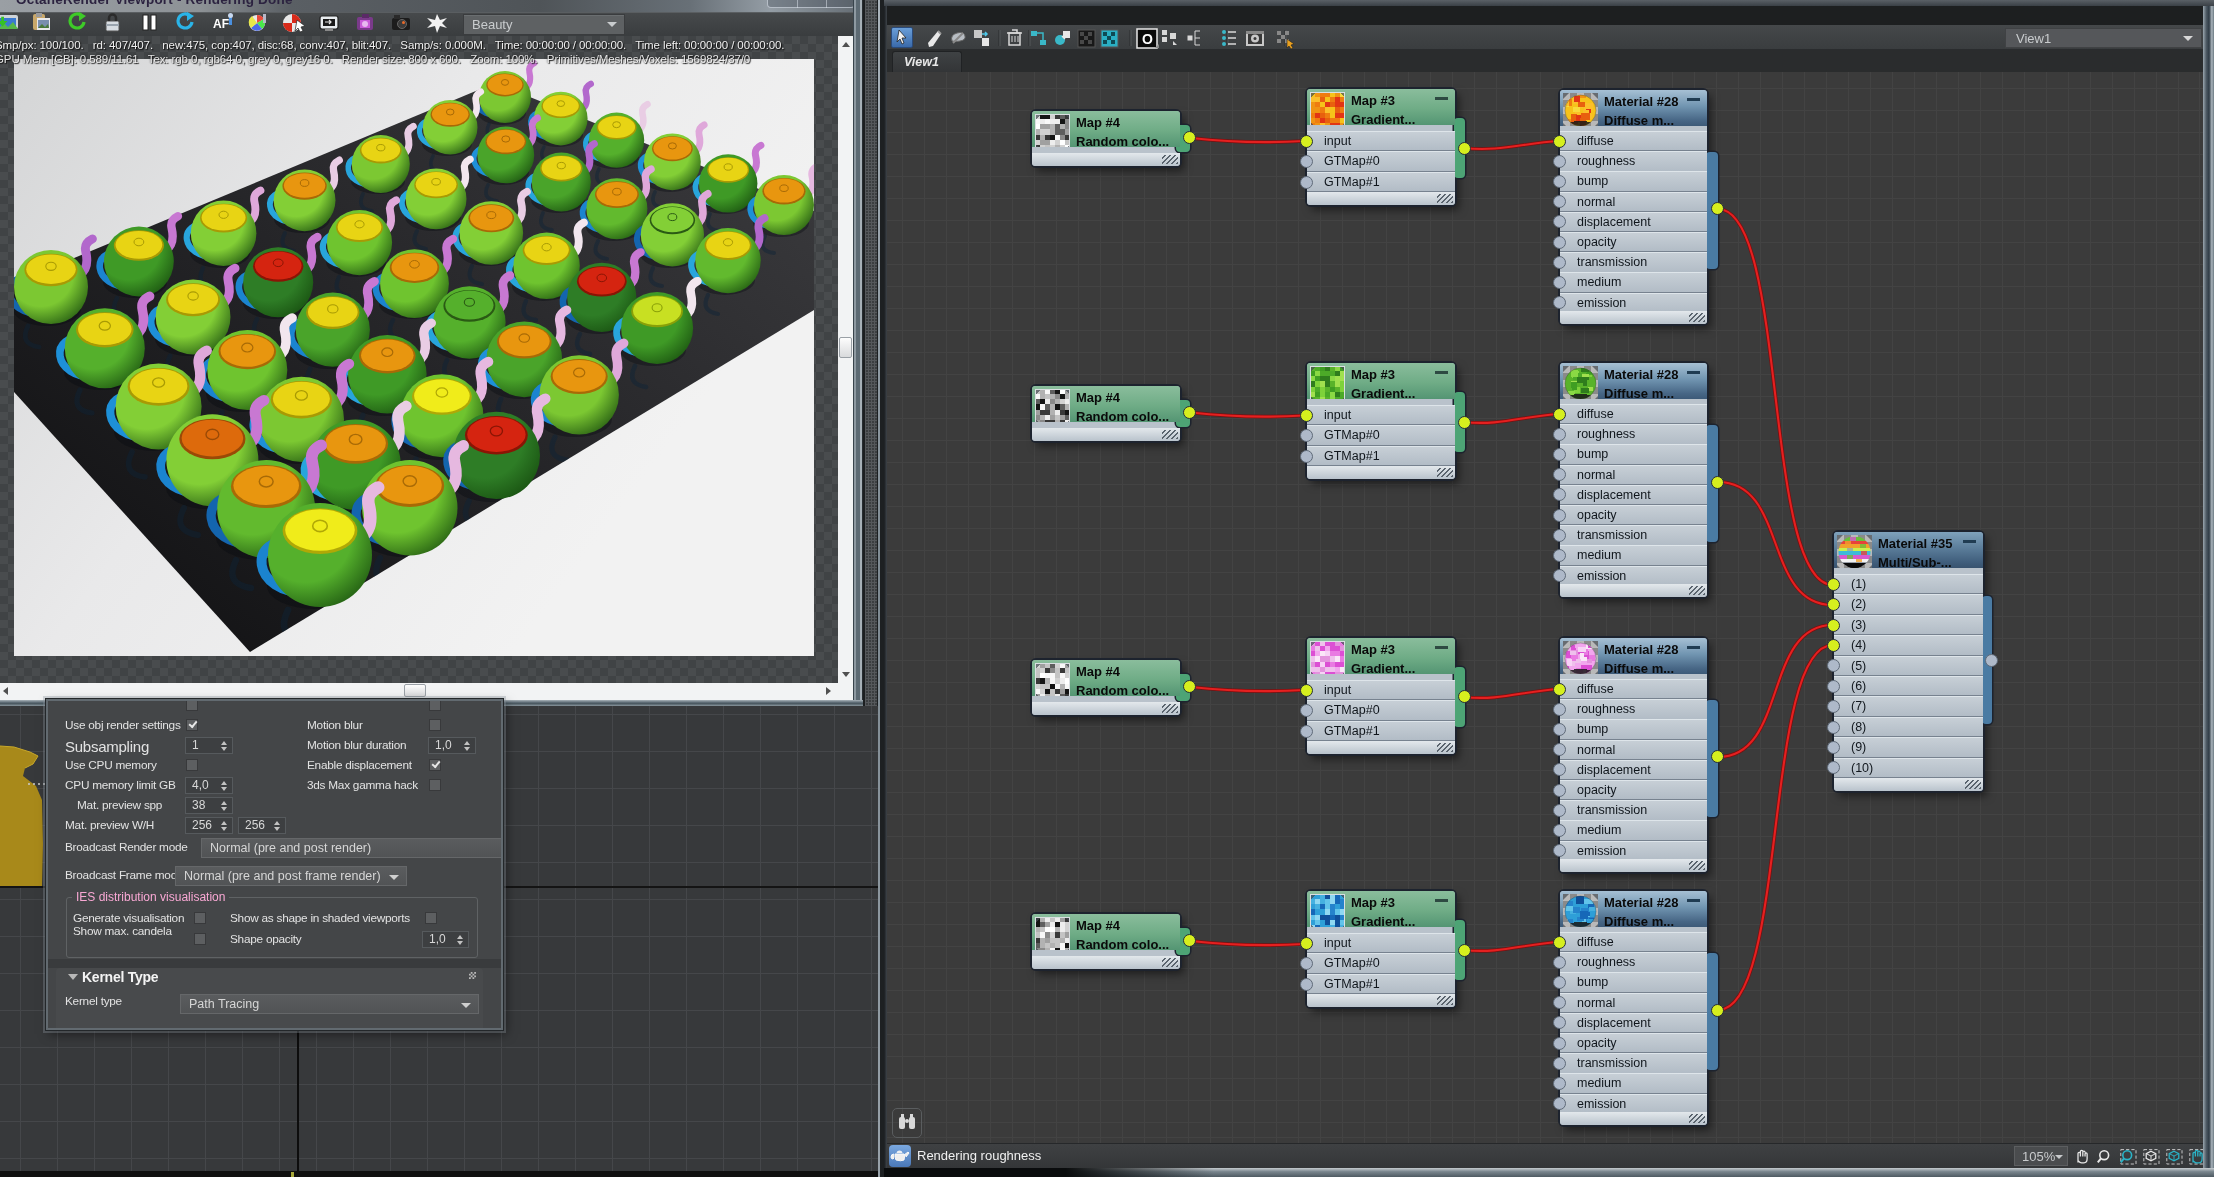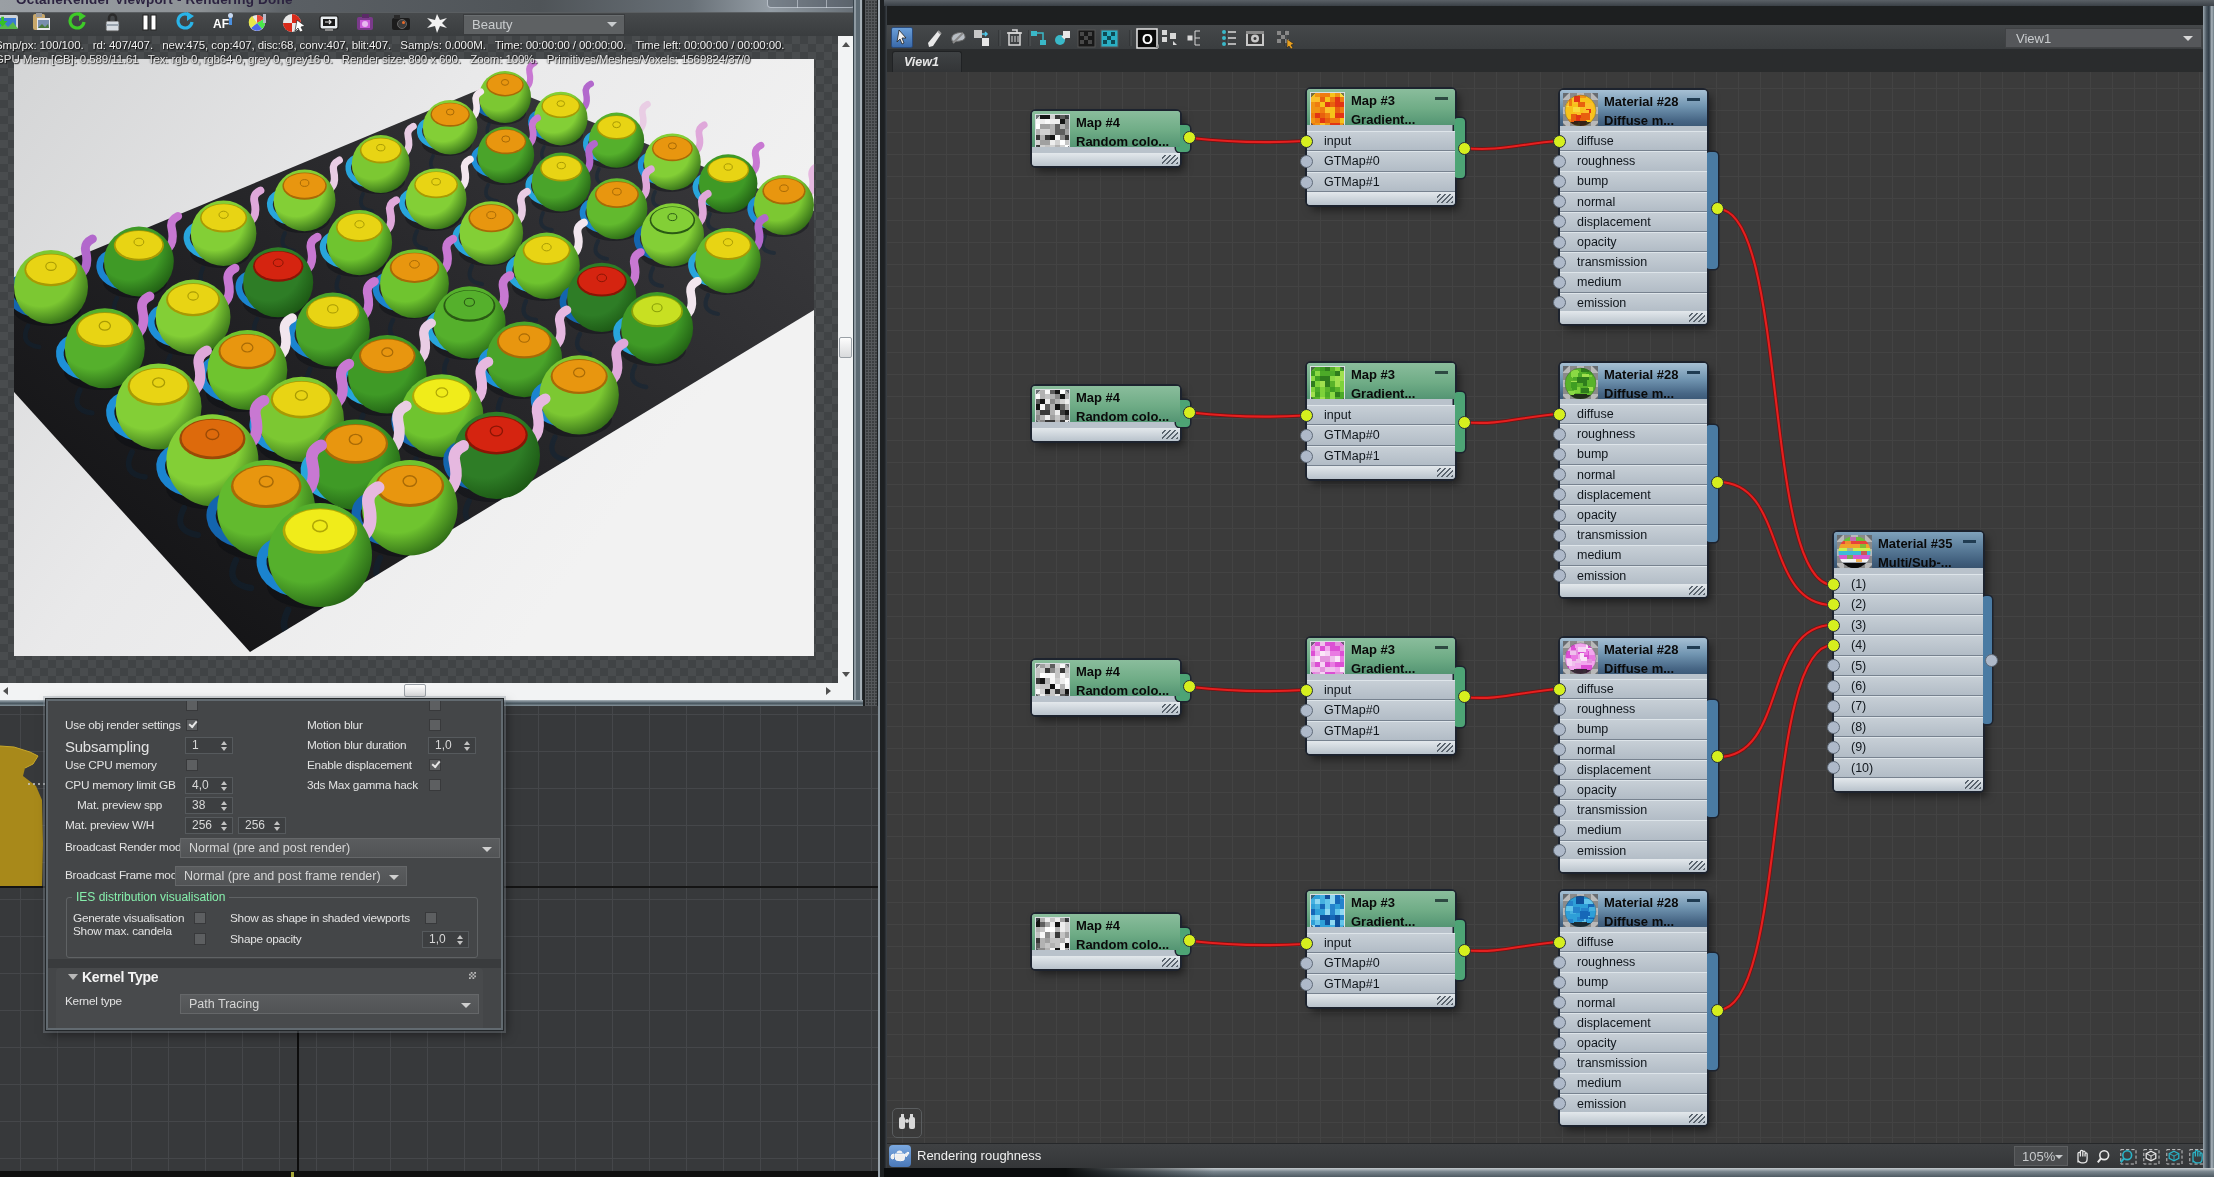--- a/index.html
+++ b/index.html
@@ -798,25 +798,25 @@
     <div class="lbl" style="left:17px;top:77px;font-size:11.8px">CPU memory limit GB</div>
     <div class="spin" style="left:137px;top:76px;width:48px">4,0</div>
     <div class="lbl" style="left:259px;top:77px;font-size:11.8px">3ds Max gamma hack</div>
     <div class="cb" style="left:381px;top:78px"></div>
     <div class="lbl" style="left:29px;top:97px;font-size:11.8px">Mat. preview spp</div>
     <div class="spin" style="left:137px;top:96px;width:48px">38</div>
     <div class="lbl" style="left:17px;top:117px;font-size:11.8px">Mat. preview W/H</div>
     <div class="spin" style="left:137px;top:116px;width:48px">256</div>
     <div class="spin" style="left:190px;top:116px;width:48px">256</div>
     <div class="lbl" style="left:17px;top:139px;font-size:11.8px">Broadcast Render mode</div>
-    <div class="ddk" style="left:132px;top:137px;width:320px">Normal (pre and post render)</div>
+    <div class="ddk" style="left:153px;top:137px;width:320px">Normal (pre and post render)</div>
     <div class="lbl" style="left:17px;top:167px;font-size:11.8px">Broadcast Frame mode</div>
     <div class="ddk" style="left:127px;top:165px;width:232px">Normal (pre and post frame render)</div>
     <div class="abs" style="left:18px;top:196px;width:412px;height:61px;border:1px solid #5f6264;border-radius:3px"></div>
-    <div class="abs" style="left:24px;top:189px;background:#444648;padding:0 4px;font-size:12px;color:#86efac">IES distribution visualisation</div>
+    <div class="abs" style="left:24px;top:189px;background:#444648;padding:0 4px;font-size:12px;color:#f9a8d4">IES distribution visualisation</div>
     <div class="lbl" style="left:25px;top:210px;font-size:11.8px">Generate visualisation</div>
     <div class="cb" style="left:146px;top:211px"></div>
     <div class="lbl" style="left:182px;top:210px;font-size:11.8px">Show as shape in shaded viewports</div>
     <div class="cb" style="left:377px;top:211px"></div>
     <div class="lbl" style="left:25px;top:223px;font-size:11.8px">Show max. candela</div>
     <div class="cb" style="left:146px;top:232px"></div>
     <div class="lbl" style="left:182px;top:231px;font-size:11.8px">Shape opacity</div>
     <div class="spin" style="left:374px;top:230px;width:47px">1,0</div>
     <div class="abs" style="left:0;top:258px;width:457px;height:9px;background:#393b3d"></div>
     <div class="abs" style="left:8px;top:267px;width:427px;height:61px;background:#484a4c;border-radius:4px 4px 0 0"></div>

